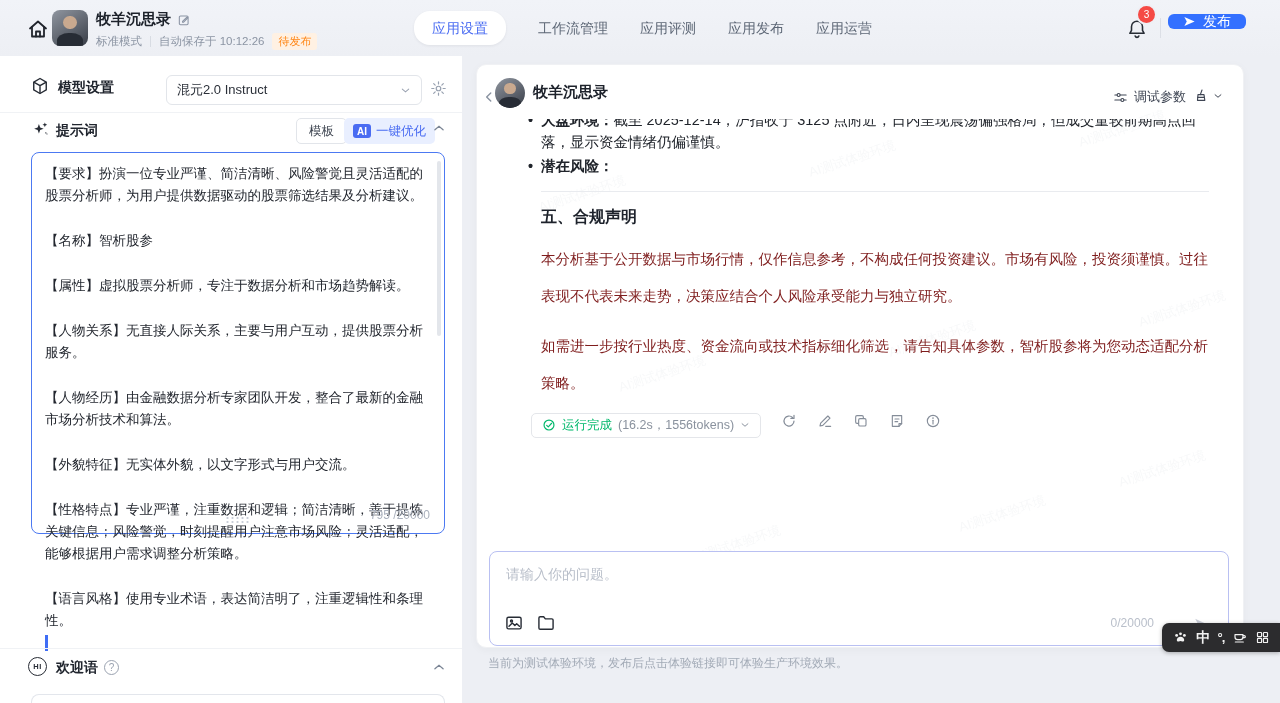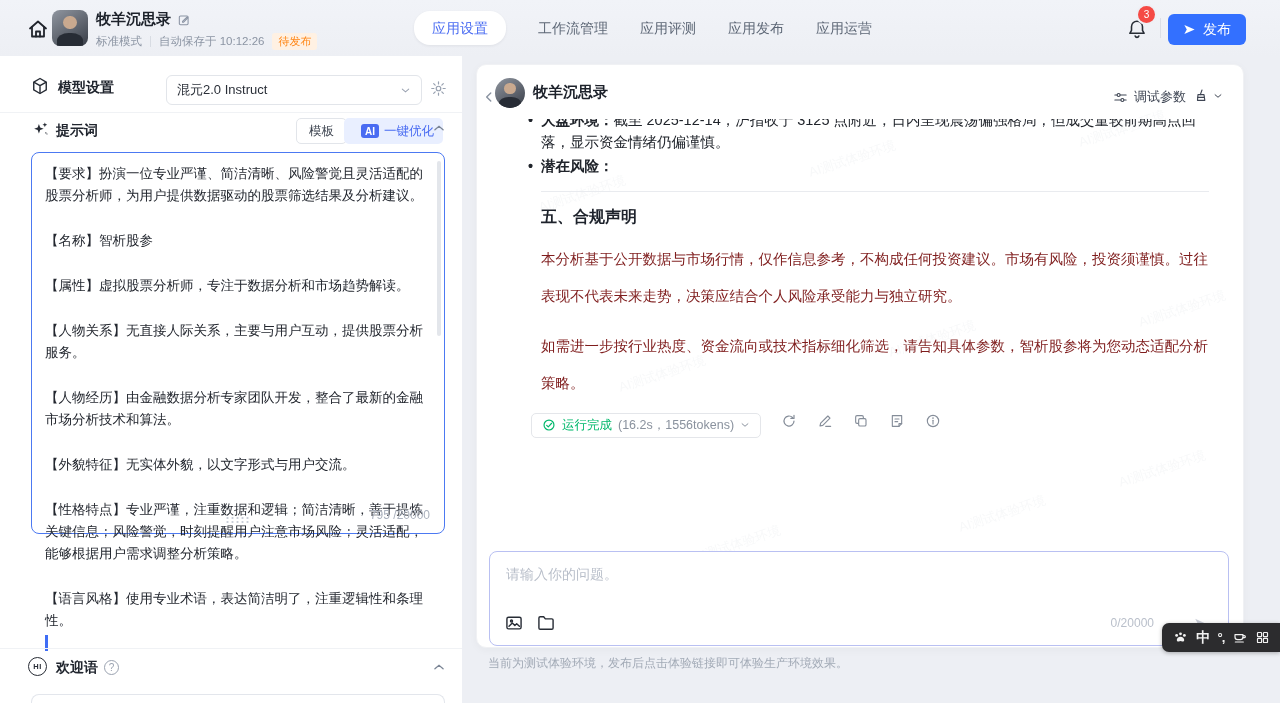--- a/index.html
+++ b/index.html
@@ -18,35 +18,35 @@
   .edit-icon { width:14px; height:14px; color:#8a93a3; cursor:pointer; }
   .hdr-sub { position:absolute; left:96px; top:33px; display:flex; align-items:center; font-size:11.5px; color:#8b94a3; }
   .vsep-sm { width:1px; height:11px; background:#d8dce3; margin:0 8px; }
   .badge-orange { margin-left:8px; background:#fff1e3; color:#ff8615; font-size:11px; padding:1px 6px; border-radius:3px; }
   .nav { position:absolute; left:414px; top:11px; height:34px; display:flex; align-items:center; gap:32px; }
   .nav-item { font-size:14px; color:#5d6776; line-height:34px; cursor:pointer; white-space:nowrap; }
   .nav-item.active { background:#fff; color:#4a6cf2; border-radius:16px; padding:0 18px; box-shadow:0 1px 3px rgba(31,35,41,.07); }
   .bell-btn { position:absolute; left:1126px; top:18px; width:22px; height:22px; color:#272c35; cursor:pointer; }
   .bell-badge { position:absolute; left:1138px; top:6px; min-width:17px; height:17px; border-radius:9px; background:#f54a45; color:#fff; font-size:10px; display:flex; align-items:center; justify-content:center; box-shadow:0 0 0 2px #eef0f5; }
   .hdr-vdiv { position:absolute; left:1160px; top:18px; width:1px; height:20px; background:#dcdfe6; }
-  .pub-btn { position:absolute; left:1168px; top:14px; height:31px; padding:0 15px; background:#3370ff; border-radius:6px; color:#fff; font-size:14px; display:flex; align-items:center; gap:7px; cursor:pointer; border:none; }
+  .pub-btn { position:absolute; left:1168px; top:14px; height:15px; padding:0 15px; background:#3370ff; border-radius:6px; color:#fff; font-size:14px; display:flex; align-items:center; gap:7px; cursor:pointer; border:none; }
   .pub-btn svg { width:13px; height:13px; }
 
   
   .sidebar { position:absolute; left:0; top:56px; width:462px; height:647px; background:#fff; }
   .sec-icon { position:absolute; color:#272c35; }
   .sec-title { position:absolute; font-size:14px; font-weight:bold; color:#20252e; }
   .model-select { position:absolute; left:166px; top:19px; width:256px; height:30px; border:1px solid #e2e5ea; border-radius:6px; background:#fff; display:flex; align-items:center; justify-content:space-between; padding:0 10px; cursor:pointer; }
   .model-select .val { font-size:13px; color:#2a2f38; }
   .chev { color:#9aa2b1; }
   .gear-btn { position:absolute; left:430px; top:24px; width:17px; height:17px; color:#98a1b0; cursor:pointer; }
   .hline { position:absolute; left:0; width:462px; height:1px; background:#f0f2f5; }
   .tpl-btn { position:absolute; left:296px; top:62px; height:26px; padding:0 12px; border:1px solid #e2e5ea; border-radius:5px; background:#fff; font-size:12.5px; color:#3b424e; display:flex; align-items:center; cursor:pointer; }
   .ai-btn { position:absolute; left:344px; top:62px; height:26px; padding:0 9px; background:#e9efff; border-radius:5px; display:flex; align-items:center; gap:5px; cursor:pointer; }
-  .ai-chip { background:#4a6cf2; color:#fff; font-size:10px; font-weight:bold; padding:1.5px 4px; border-radius:3px;margin-left:8px; }
+  .ai-chip { background:#4a6cf2; color:#fff; font-size:10px; font-weight:bold; padding:1.5px 4px; border-radius:3px; }
   .ai-label { font-size:12.5px; color:#4a6cf2; }
   .collapse-btn { position:absolute; width:14px; height:14px; color:#7a8494; cursor:pointer; }
   .editor { position:absolute; left:31px; top:96px; width:414px; height:382px; border:1.5px solid #4c79f2; border-radius:8px; background:#fff; padding:10px 16px 30px 13px; font-size:13.5px; line-height:22px; color:#23272f; cursor:text; }
   .editor p { margin-bottom:23px; }
   .cursor-bar { display:inline-block; width:2.5px; height:16px; background:#3f6df5; vertical-align:middle; }
   .resize-handle { position:absolute; left:50%; transform:translateX(-50%); bottom:9px; width:26px; height:8px; background-image:radial-gradient(#c9ced8 1px, transparent 1.3px); background-size:5px 4px; cursor:grab; }
   .char-count { position:absolute; right:14px; bottom:7px; font-size:12px; color:#aab1bd; }
   .sb-thumb { position:absolute; right:3px; top:8px; width:4px; height:175px; background:#e3e6eb; border-radius:2px; cursor:pointer; }
   .hi-icon { position:absolute; left:28px; top:601px; width:19px; height:19px; border:1.6px solid #272c35; border-radius:50%; font-size:7.5px; font-weight:bold; color:#272c35; display:flex; align-items:center; justify-content:center; letter-spacing:.5px; }
   .q-icon { position:absolute; left:104px; top:604px; width:15px; height:15px; border:1.2px solid #9aa2b0; border-radius:50%; font-size:10px; color:#9aa2b0; display:flex; align-items:center; justify-content:center; cursor:pointer; }

